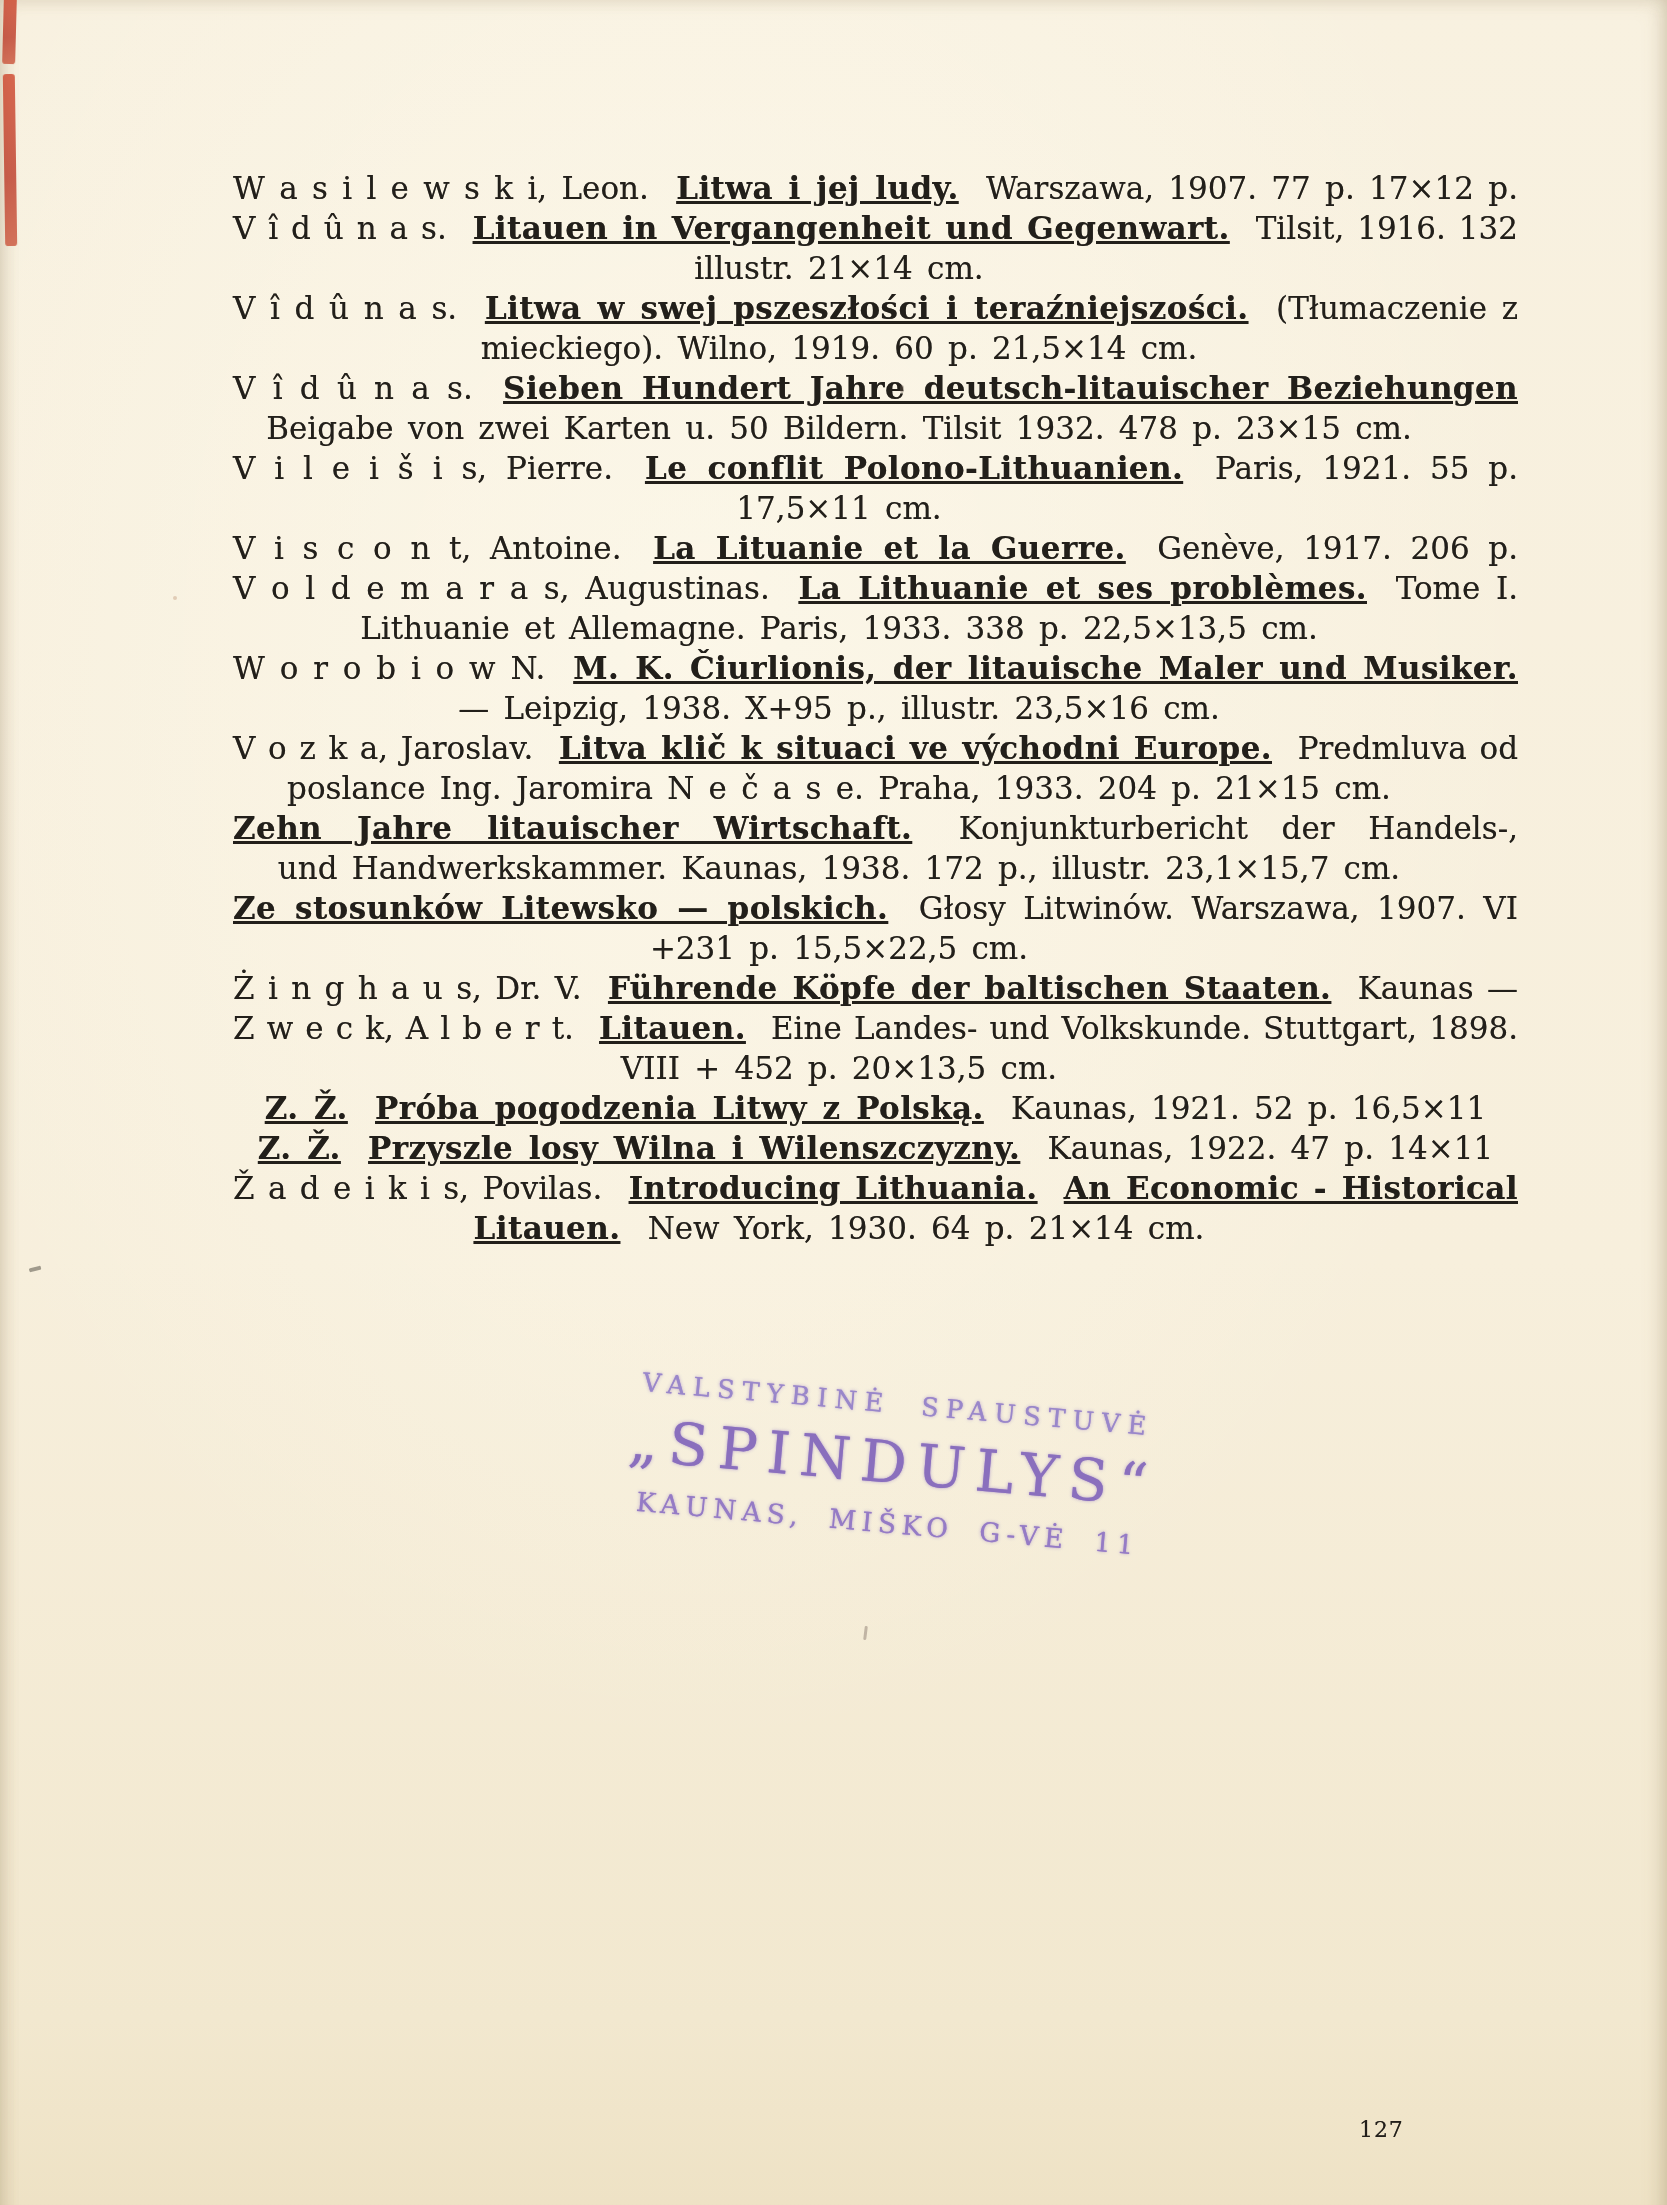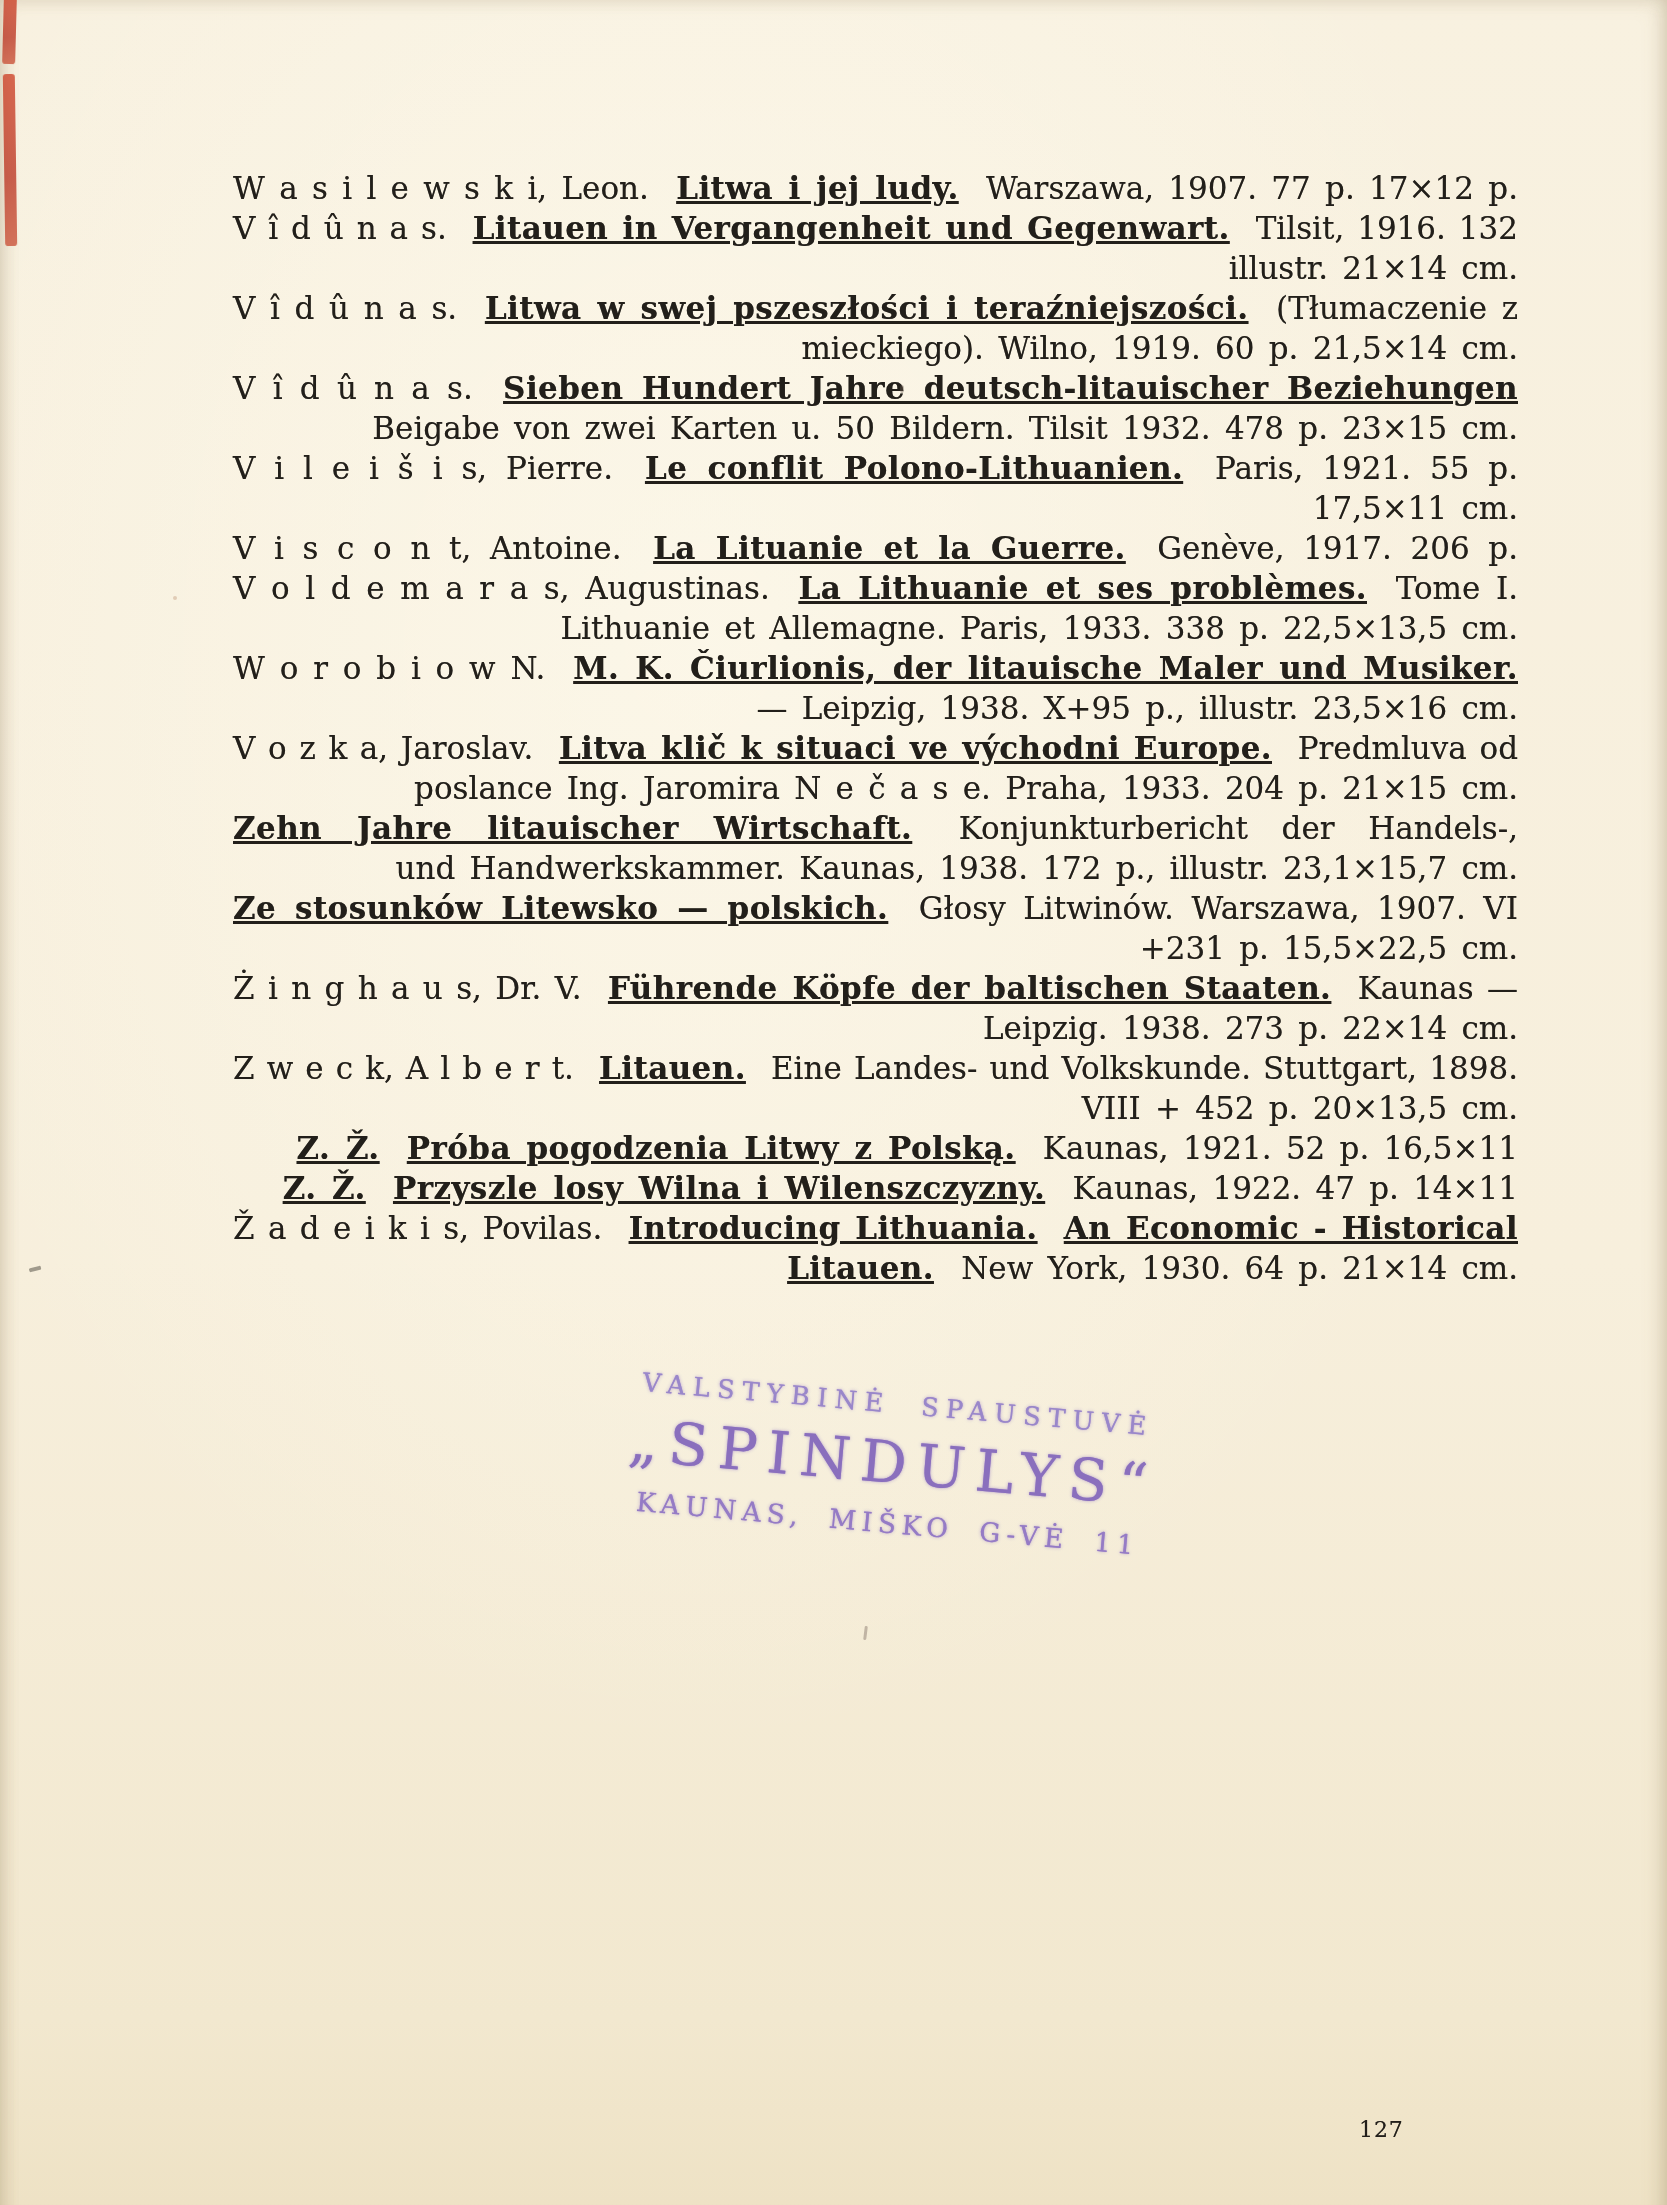--- a/index.html
+++ b/index.html
@@ -11,21 +11,21 @@
     box-shadow: inset 0 -8px 17.6px rgba(120,100,60,.25), inset -6.2px 0 22px rgba(140,120,80,.12), inset 4.4px 0 17.6px rgba(150,130,90,.08);
     font-family:"DejaVu Serif","Liberation Serif",serif;
     color:#221f1a;
   }
   
   .bib {
     position:absolute; left:160px; top:168px; width:1358px;
     font-size:31px; line-height:40px; letter-spacing:0px; word-spacing:4.4px;
     text-shadow:0 0 0.4px rgba(30,28,22,.55);
   }
-  .line { margin:0; height:40px; overflow:hidden; text-align:right; }
+  .line { margin:0; height:40px; overflow:hidden; text-align:center; }
   .line.ind { text-indent:73px; }
   .line.jst { text-align:justify; text-align-last:justify; word-spacing:0; }
   .seg.b { font-weight:bold; letter-spacing:0.4px;text-decoration:underline; }
   .seg.gap { margin-left:.42em; }
   
   .stamp {
     position:absolute; left:613px; top:1389px; width:560px;
     transform:rotate(5deg); transform-origin:50% 50%;
     text-align:center; color:#8a6ec2; opacity:.92;
     font-family:"DejaVu Serif","Liberation Serif",serif;
@@ -74,21 +74,20 @@
       <p class="line"><span class="seg">Lithuanie et Allemagne. Paris, 1933. 338 p. 22,5×13,5 cm.</span> </p>
       <p class="line ind jst"><span class="seg">W o r o b i o w N.</span> <span class="seg b gap">M. K. Čiurlionis, der litauische Maler und Musiker.</span>  </p>
       <p class="line"><span class="seg">— Leipzig, 1938. X+95 p., illustr. 23,5×16 cm.</span> </p>
       <p class="line ind jst"><span class="seg">V o z k a, Jaroslav.</span> <span class="seg b gap">Litva klič k situaci ve východni Europe.</span> <span class="seg gap">Predmluva od</span> </p>
       <p class="line"><span class="seg">poslance Ing. Jaromira N e č a s e. Praha, 1933. 204 p. 21×15 cm.</span> </p>
       <p class="line ind jst"><span class="seg b">Zehn Jahre litauischer Wirtschaft.</span> <span class="seg gap">Konjunkturbericht der Handels-, Industrie--</span> </p>
       <p class="line"><span class="seg">und Handwerkskammer. Kaunas, 1938. 172 p., illustr. 23,1×15,7 cm.</span> </p>
       <p class="line ind jst"><span class="seg b">Ze stosunków Litewsko — polskich.</span> <span class="seg gap">Głosy Litwinów. Warszawa, 1907. VI</span> </p>
       <p class="line"><span class="seg">+231 p. 15,5×22,5 cm.</span> </p>
       <p class="line ind jst"><span class="seg">Ż i n g h a u s, Dr. V.</span> <span class="seg b gap">Führende Köpfe der baltischen Staaten.</span> <span class="seg gap">Kaunas —</span> </p>
-      <p class="line"><span class="seg">Leipzig. 1938. 273 p. 22×14 cm.</span> </p>
       <p class="line ind jst"><span class="seg">Z w e c k, A l b e r t.</span> <span class="seg b gap">Litauen.</span> <span class="seg gap">Eine Landes- und Volkskunde. Stuttgart, 1898.</span> </p>
       <p class="line"><span class="seg">VIII + 452 p. 20×13,5 cm.</span> </p>
       <p class="line ind"><span class="seg b">Z. Ž.</span> <span class="seg b gap">Próba pogodzenia Litwy z Polską.</span> <span class="seg gap">Kaunas, 1921. 52 p. 16,5×11 cm.</span> </p>
       <p class="line ind"><span class="seg b">Z. Ž.</span> <span class="seg b gap">Przyszle losy Wilna i Wilenszczyzny.</span> <span class="seg gap">Kaunas, 1922. 47 p. 14×11 cm.</span> </p>
       <p class="line ind jst"><span class="seg">Ž a d e i k i s, Povilas.</span> <span class="seg b gap">Introducing Lithuania.</span> <span class="seg b gap">An Economic - Historical</span> </p>
       <p class="line"><span class="seg b">Litauen.</span> <span class="seg gap">New York, 1930. 64 p. 21×14 cm.</span> </p>
     </div>
 
   <div class="stamp">
     <div class="s1">VALSTYBINĖ SPAUSTUVĖ</div>

